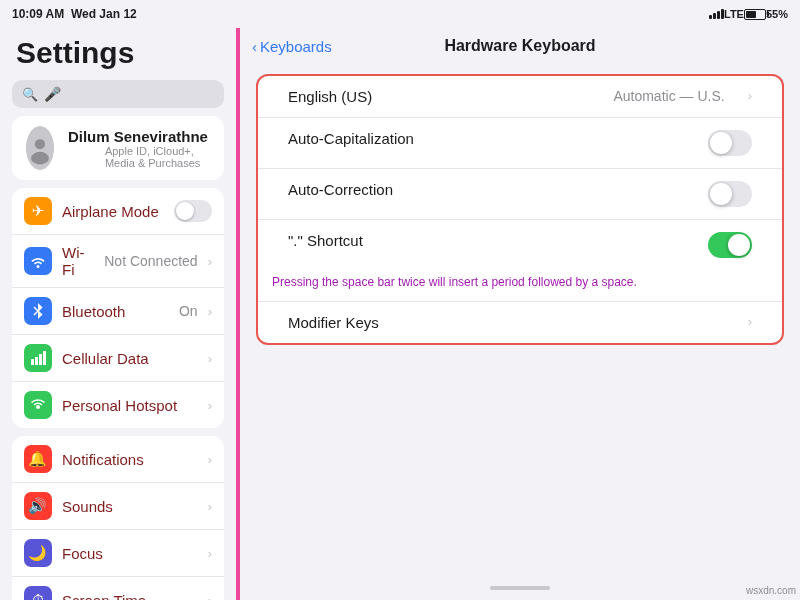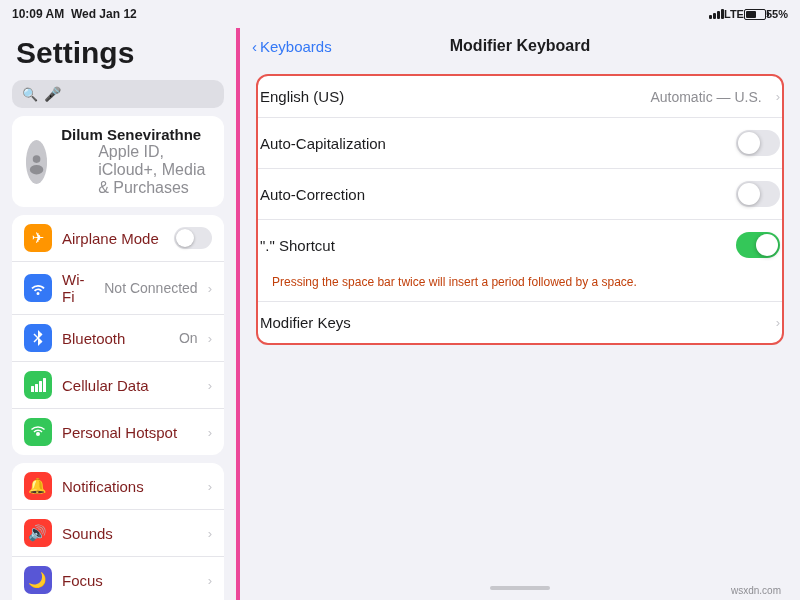--- a/index.html
+++ b/index.html
@@ -134,21 +134,21 @@
       align-items: center;
       justify-content: center;
       font-size: 20px;
     }
     .user-name {
       font-size: 15px;
       font-weight: 600;
       color: #1c1c1e;
     }
     .user-subtitle {
-      font-size: 16px;
+      font-size: 11px;
       color: #8e8e93;
       margin-left: 37px;
     }
 
     
     .settings-group {
       background: white;
       border-radius: 12px;
       margin: 0 12px 8px;
       overflow: hidden;
@@ -249,24 +249,23 @@
     
     .hw-section {
       background: white;
       border-radius: 12px;
       margin-bottom: 12px;
       overflow: hidden;
       border: 2px solid #e8564f;
     }
     .hw-row {
       display: flex;
-      align-items: center;
-      padding: 12px 2px;
+      padding: 12px 30px;
       border-bottom: 0.5px solid #e5e5ea;
-      gap: 10px;
+      gap: 19px;
     }
     .hw-row:last-child { border-bottom: none; }
     .hw-row-label {
       font-size: 15px;
       color: #1c1c1e;
       flex: 1;
     }
     .hw-row-value {
       font-size: 14px;
       color: #8e8e93;
@@ -297,21 +296,21 @@
       border-radius: 50%;
       top: 2px;
       box-shadow: 0 1px 4px rgba(0,0,0,0.3);
       transition: left 0.15s;
     }
     .toggle.off::after { left: 2px; }
     .toggle.on::after { left: 20px; }
 
     .hw-hint {
       font-size: 12px;
-      color: #c2410c;
+      color: #a21caf;
       padding: 4px 14px 10px;
       line-height: 1.4;
     }
 
     
     .scroll-indicator {
       height: 4px;
       background: #c7c7cc;
       border-radius: 2px;
       width: 60px;
@@ -323,21 +322,21 @@
       display: flex;
       justify-content: center;
       padding: 4px;
       background: #f2f2f7;
     }
 
     
     .watermark {
       position: fixed;
       bottom: 4px;
-      right: 19px;
+      right: 4px;
       font-size: 10px;
       color: #8e8e93;
     }
   </style>
 </head>
 <body>
 
 <div class="status-bar">
   <div class="status-bar-left">
     <span>10:09 AM</span>&nbsp;&nbsp;<span>Wed Jan 12</span>
@@ -459,21 +458,21 @@
 
   </div>
 
   <div class="right-panel">
 
     <div class="nav-bar">
       <div class="nav-back">
         <span>‹</span>
         <span>Keyboards</span>
       </div>
-      <span class="nav-title">Modifier Keyboard</span>
+      <span class="nav-title">Hardware Keyboard</span>
     </div>
 
     <div class="content-area">
 
       <div class="hw-section">
 
         <div class="hw-row">
           <span class="hw-row-label">English (US)</span>
           <span class="hw-row-value">Automatic — U.S.</span>
           <span class="hw-row-chevron">›</span>

